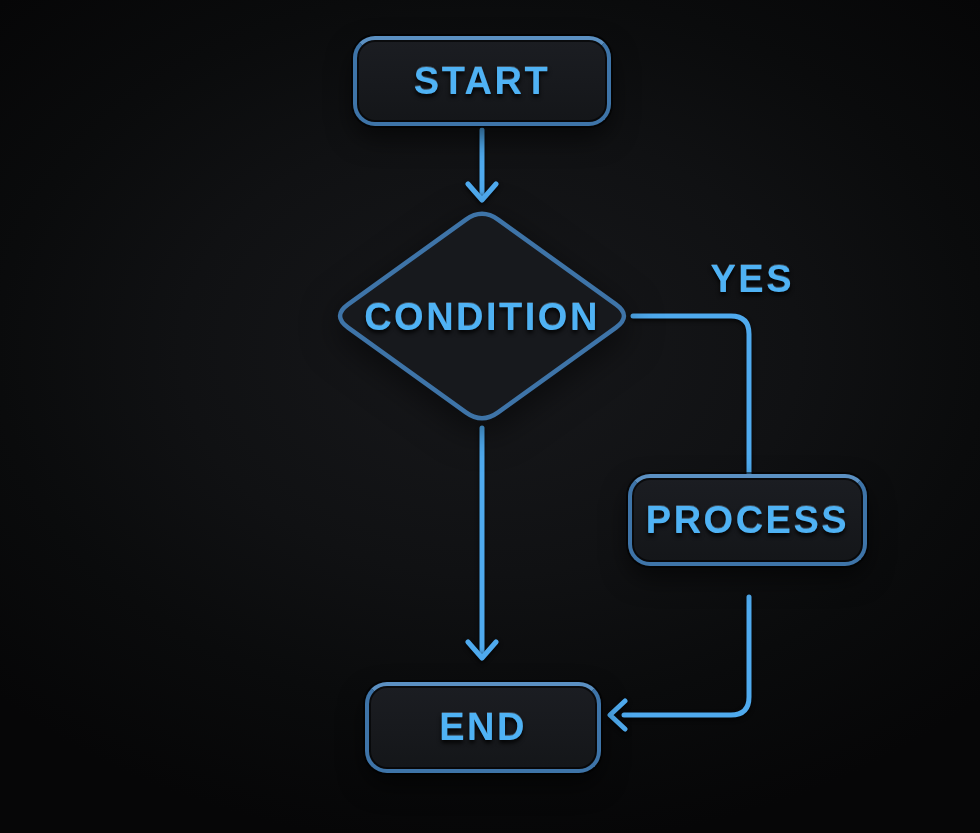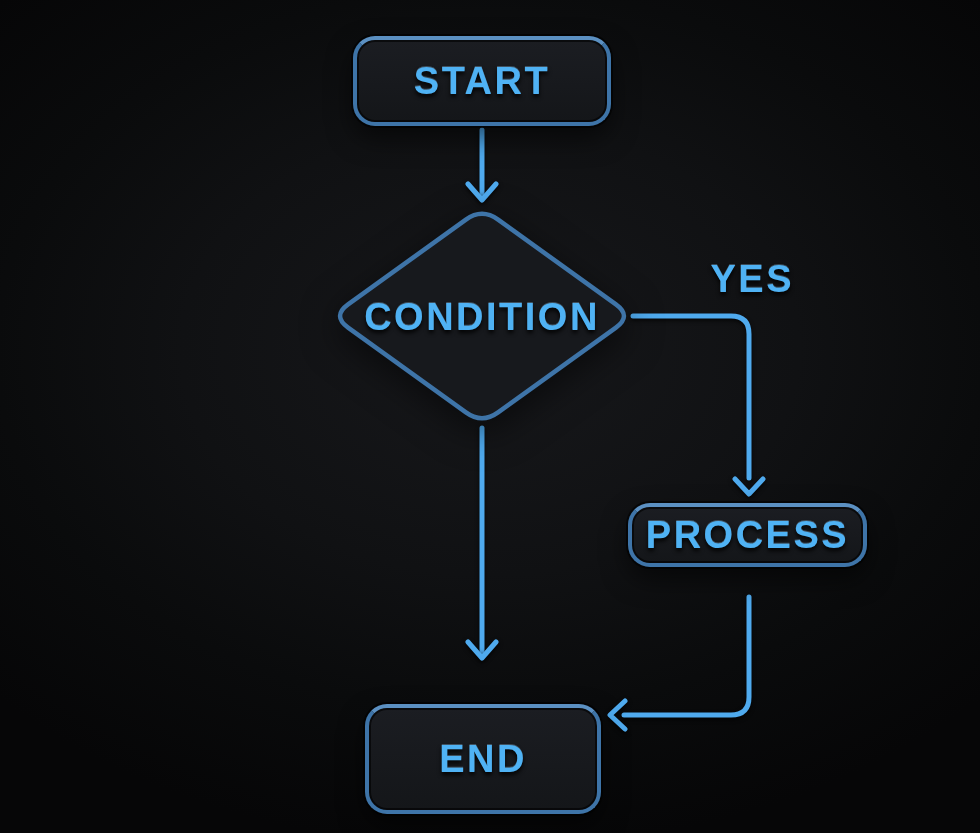--- a/index.html
+++ b/index.html
@@ -73,22 +73,22 @@
     stroke-width: 4.5;
     filter: drop-shadow(0 10px 18px rgba(0,0,0,0.55));
   }
   .diamond-label-wrap {
     position: absolute;
     left: 332px; top: 296px;
     width: 300px; height: 40px;
     display: flex; align-items: flex-start; justify-content: center;
   }
   #node-start   { left: 353px; top: 36px;  width: 258px; height: 90px; }
-  #node-process { left: 628px; top: 503px; width: 239px; height: 64px; }
-  #node-end     { left: 365px; top: 704px; width: 236px; height: 110px; }
+  #node-process { left: 628px; top: 474px; width: 239px; height: 92px; }
+  #node-end     { left: 365px; top: 682px; width: 236px; height: 91px; }
   #label-yes    { left: 674px; top: 259px; }
   #label-no     { left: 379px; top: 541px; }
 </style>
 </head>
 <body>
 
 <div class="stage">
 
   <svg class="connector-layer" width="980" height="833" viewBox="0 0 980 833" xmlns="http://www.w3.org/2000/svg">
 

